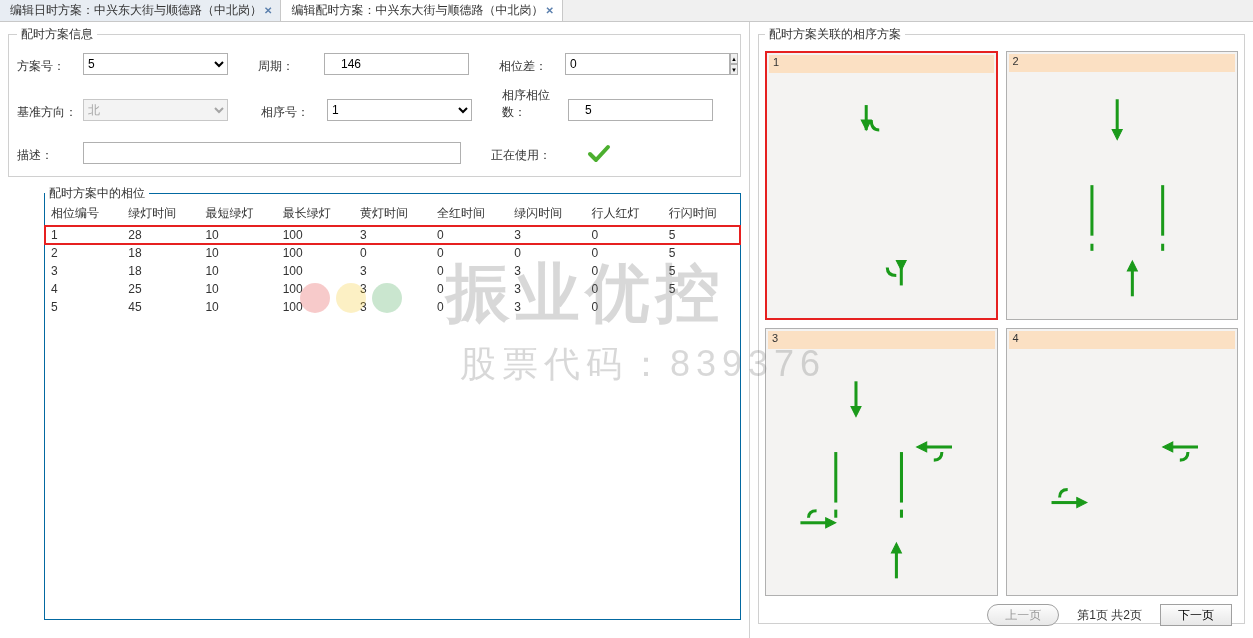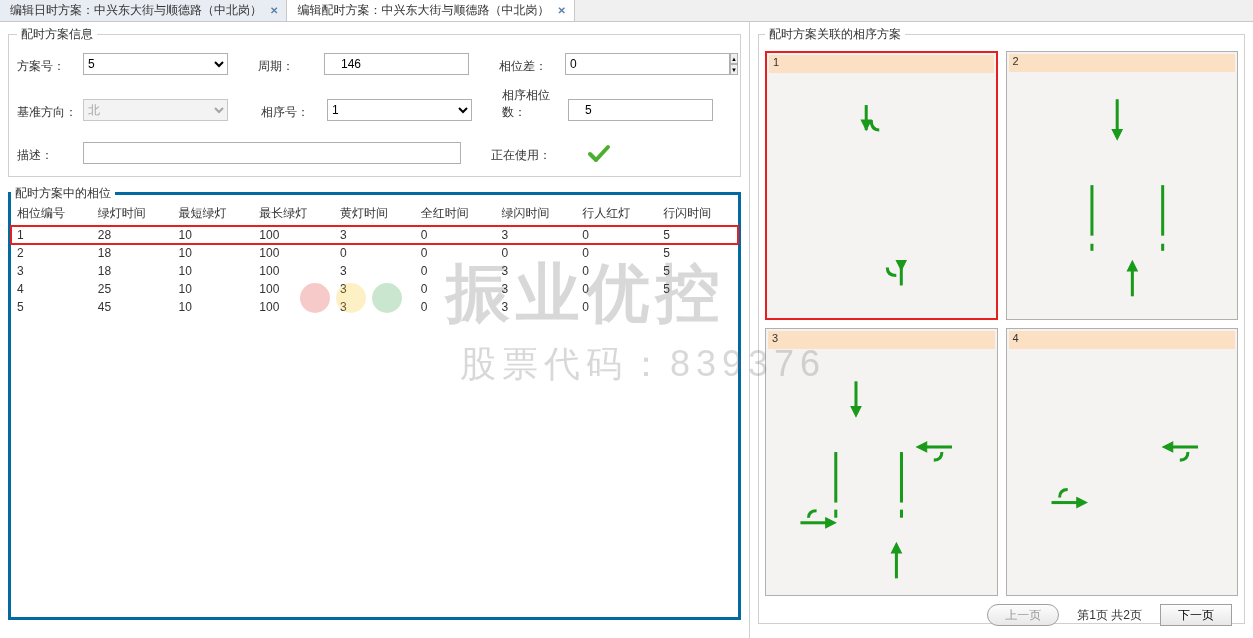--- a/index.html
+++ b/index.html
@@ -19,21 +19,20 @@
     border-bottom: 1px solid #c8c8c8;
     height: 22px;
   }
   .tab {
     display: flex;
     align-items: center;
     padding: 0 6px 0 10px;
     border-right: 1px solid #c8c8c8;
     background: #e8edf3;
     cursor: pointer;
-    gap: 6px;
   }
   .tab.active {
     background: #ffffff;
   }
   .tab .close {
     color: #5a7fad;
     font-weight: bold;
     font-size: 10px;
     padding: 0 2px;
   }
@@ -102,23 +101,24 @@
   .spin-btns button {
     flex: 1;
     font-size: 6px;
     line-height: 1;
     border: 1px solid #b0b0b0;
     background: #f0f0f0;
     cursor: pointer;
   }
   .checkmark svg { display: block; }
   .phase-table-wrap {
-    border: 3px solid #0369a1;
+    border: 1px solid #0369a1;
     height: 435px;
     padding: 0;
+    margin-left: 36px;
   }
   .phase-table-wrap legend { padding: 0 4px; }
   .phase-table {
     width: 100%;
     border-collapse: collapse;
     font-size: 12px;
   }
   .phase-table th {
     text-align: left;
     font-weight: normal;

